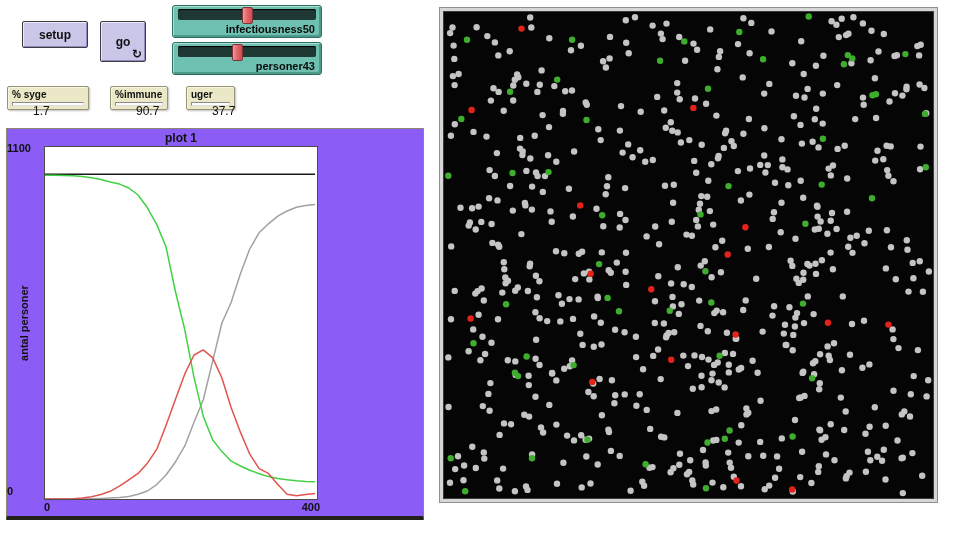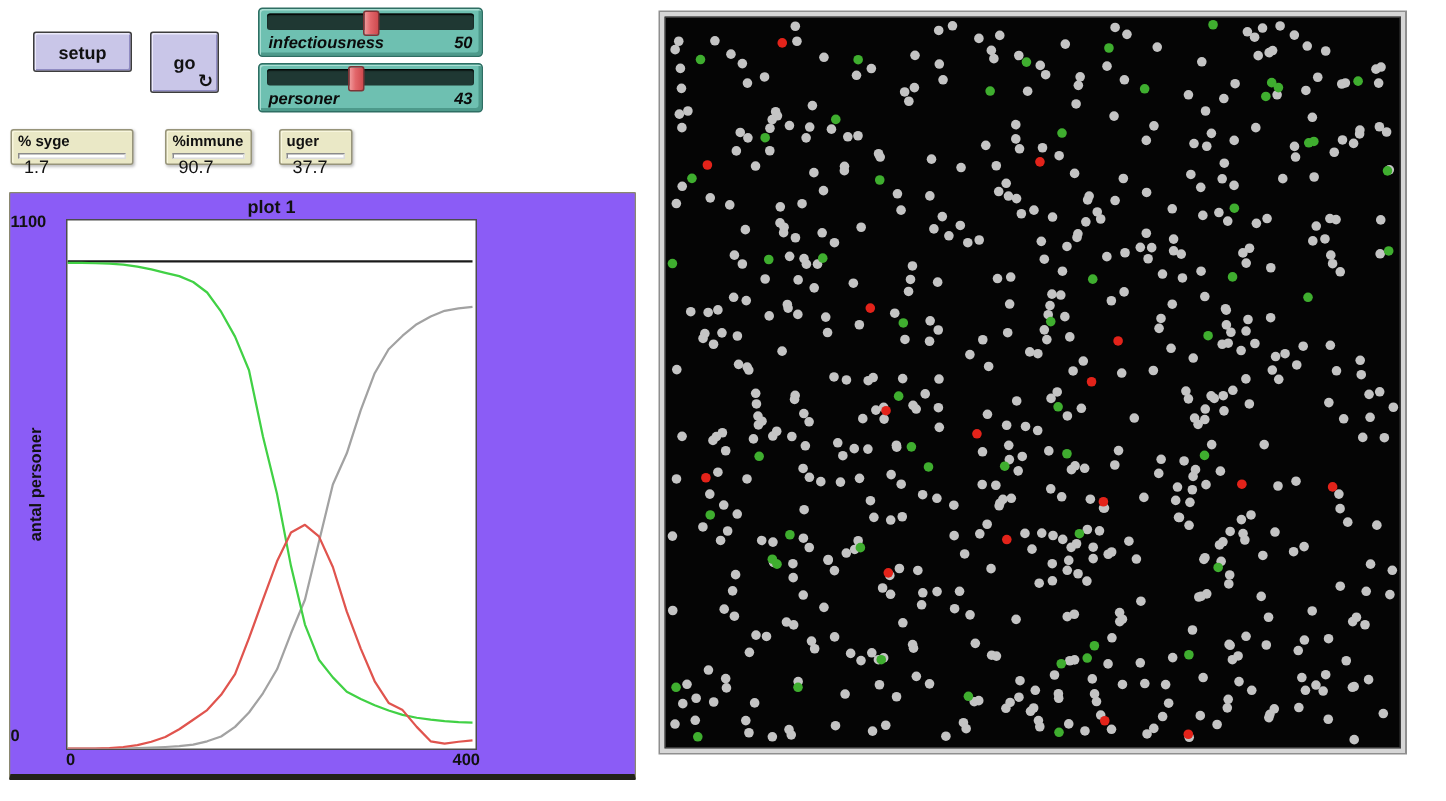--- a/index.html
+++ b/index.html
@@ -12,30 +12,30 @@
     font-family:inherit;font-size:12px;font-weight:bold;color:#111;cursor:pointer;padding:0;}
   .nl-btn .go-icon{position:absolute;right:3px;bottom:1px;font-size:12px;font-weight:bold;line-height:1;}
 
   
   .slider{position:absolute;width:148px;height:31px;background:#6ec0b1;border:1px solid #2e6e63;border-radius:3px;
     box-shadow:inset 1px 1px 0 #a9ded3,inset -2px -2px 0 #4d9a8b;}
   .slider .track{position:absolute;left:5px;right:5px;top:3px;height:11px;background:#1f3833;border-radius:2px;
     box-shadow:inset 0 1px 1px #000;}
   .slider .handle{position:absolute;top:-2px;width:9px;height:15px;border:1px solid #7e3336;border-radius:2px;
     background:linear-gradient(90deg,#f09a9c 0%,#e2666a 45%,#cf4b4f 100%);}
-  .slider .srow{position:absolute;left:6px;right:6px;bottom:1px;display:flex;justify-content:space-between;
-    font-size:11px;font-weight:bold;color:#0a0a0a;line-height:14px;font-style:italic;}
+  .slider .srow{position:absolute;left:6px;right:6px;bottom:1px;display:flex;justify-content:flex-end;
+    font-size:11px;font-weight:bold;color:#0a0a0a;line-height:14px;}
 
   
   .monitor{position:absolute;height:24px;background:#eae8c6;border:1px solid #97947a;border-radius:2px;
     box-shadow:inset 1px 1px 0 #f8f6de,1px 1px 2px rgba(0,0,0,.25);box-sizing:border-box;}
   .monitor .mlabel{position:absolute;left:4px;top:2px;font-size:10px;font-weight:bold;color:#111;white-space:nowrap;}
   .monitor .mvalue{position:absolute;left:4px;right:4px;top:15px;bottom:3px;background:#fff;
     border:1px solid;border-color:#8b8b8b #dcdcdc #dcdcdc #8b8b8b;font-size:12px;color:#111;
-    line-height:16px;padding-left:3px;}
+    line-height:16px;padding-left:20px;}
 
   
   .plot{position:absolute;left:6px;top:128px;width:416px;height:387px;background:#8b5cf6;
     border:1px solid #8a8870;border-bottom:4px solid #22221c;border-radius:1px;box-sizing:content-box;}
   .plot .ptitle{position:absolute;left:37px;top:2px;width:274px;text-align:center;font-size:12px;font-weight:bold;color:#111;}
   .plot .parea{position:absolute;left:37px;top:17px;width:272px;height:352px;background:#fff;border:1px solid #4c4c4c;}
   .plot .parea svg{position:absolute;left:0;top:0;}
   .plot .ytick{position:absolute;left:0;width:33px;font-size:11px;font-weight:bold;color:#111;}
   .plot .ylab{position:absolute;left:11px;top:370px;width:352px;height:15px;transform-origin:0 0;transform:rotate(-90deg);
     text-align:center;font-size:11px;font-weight:bold;color:#111;}

